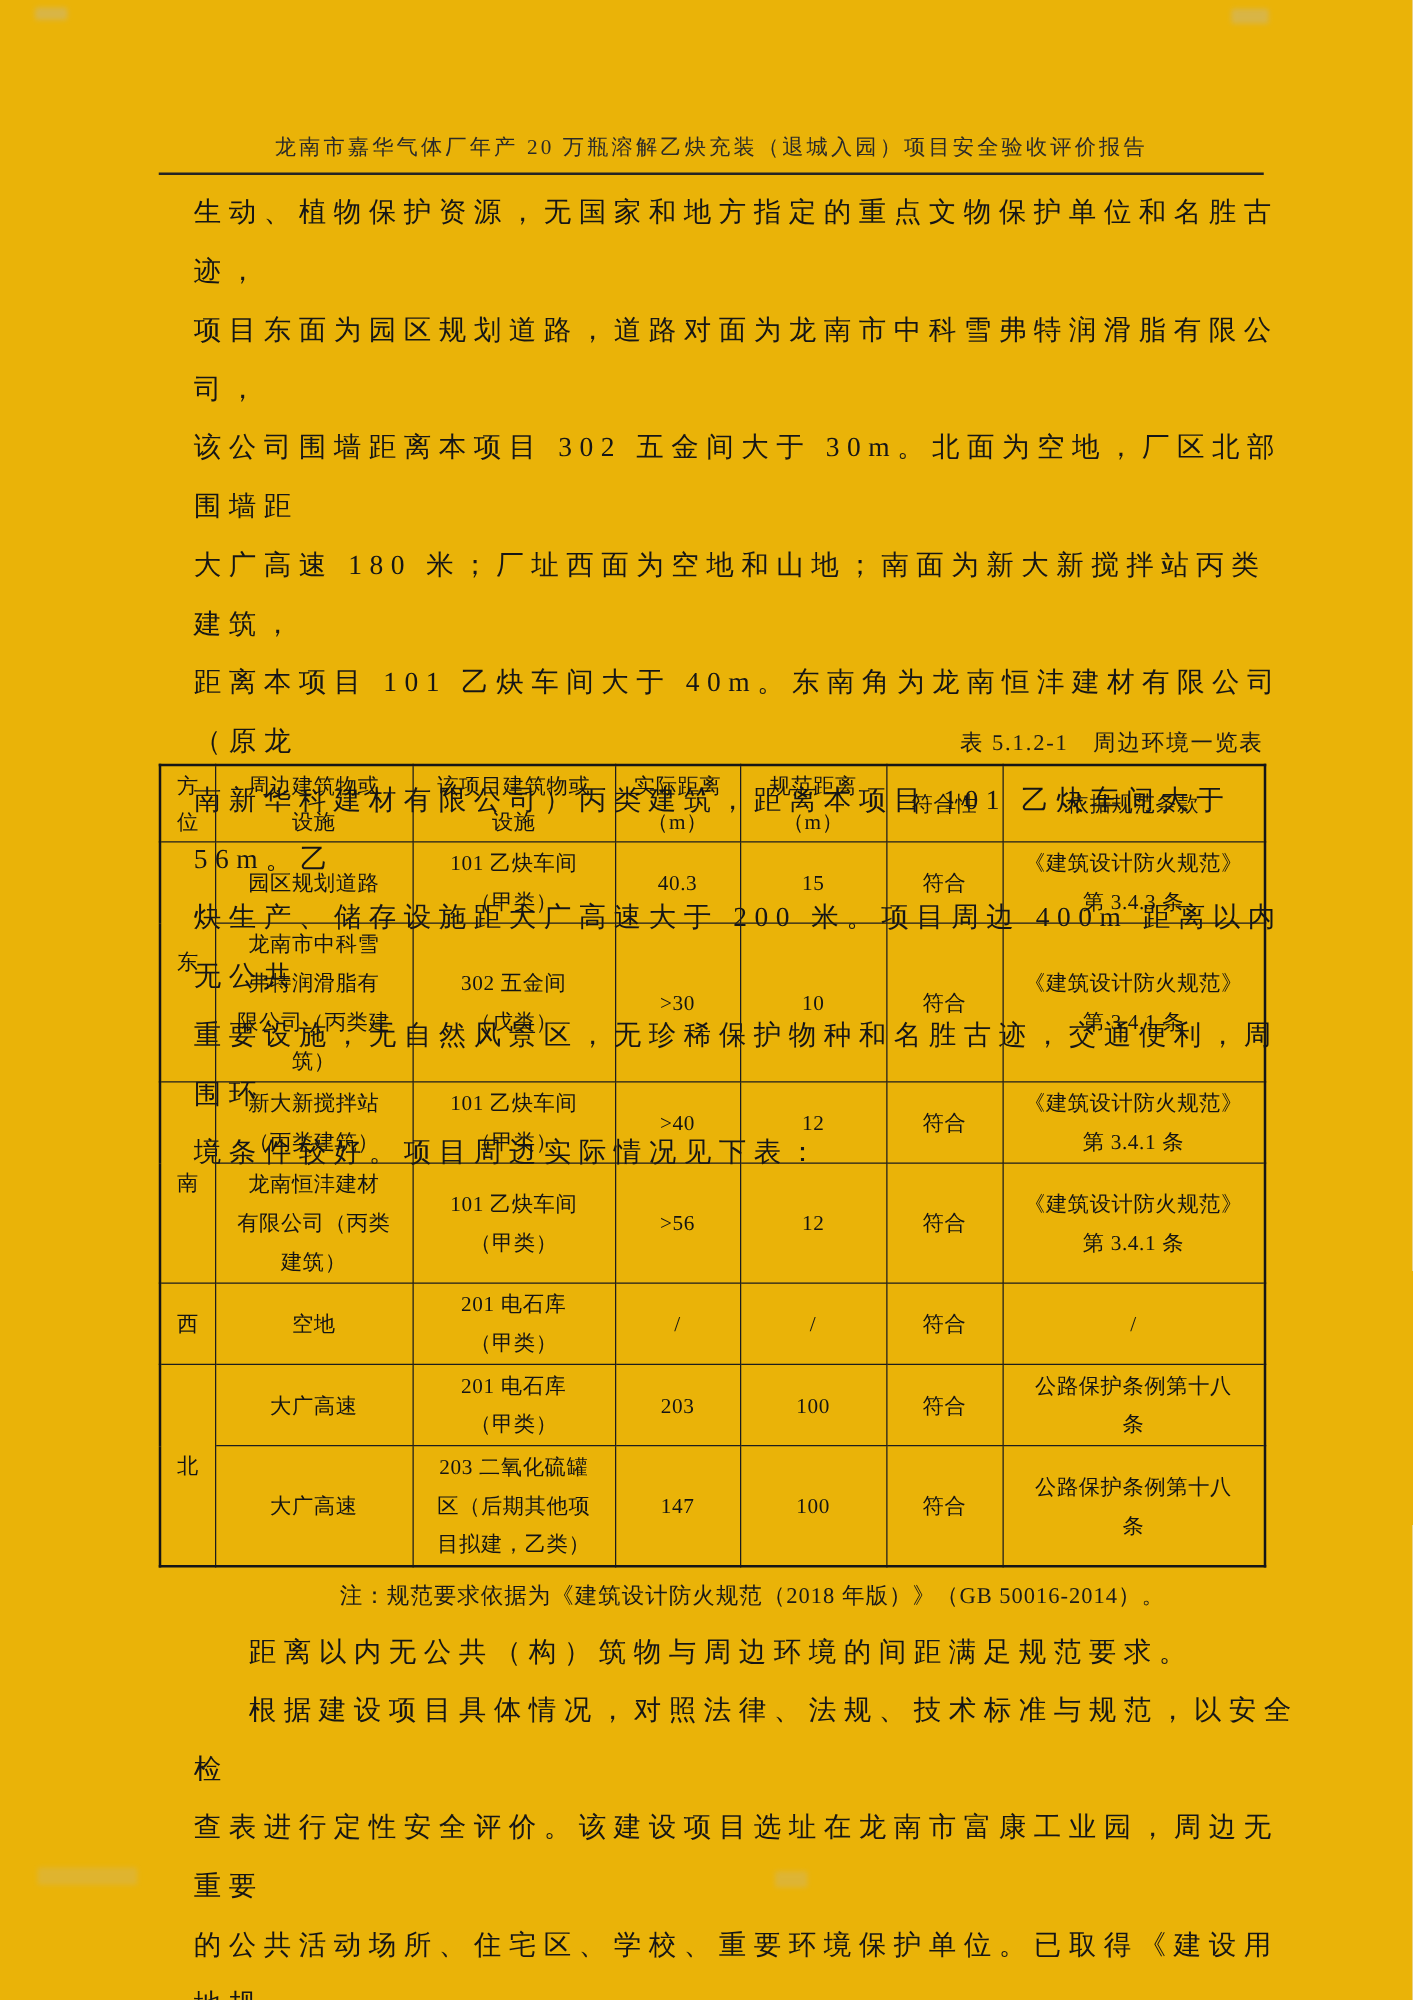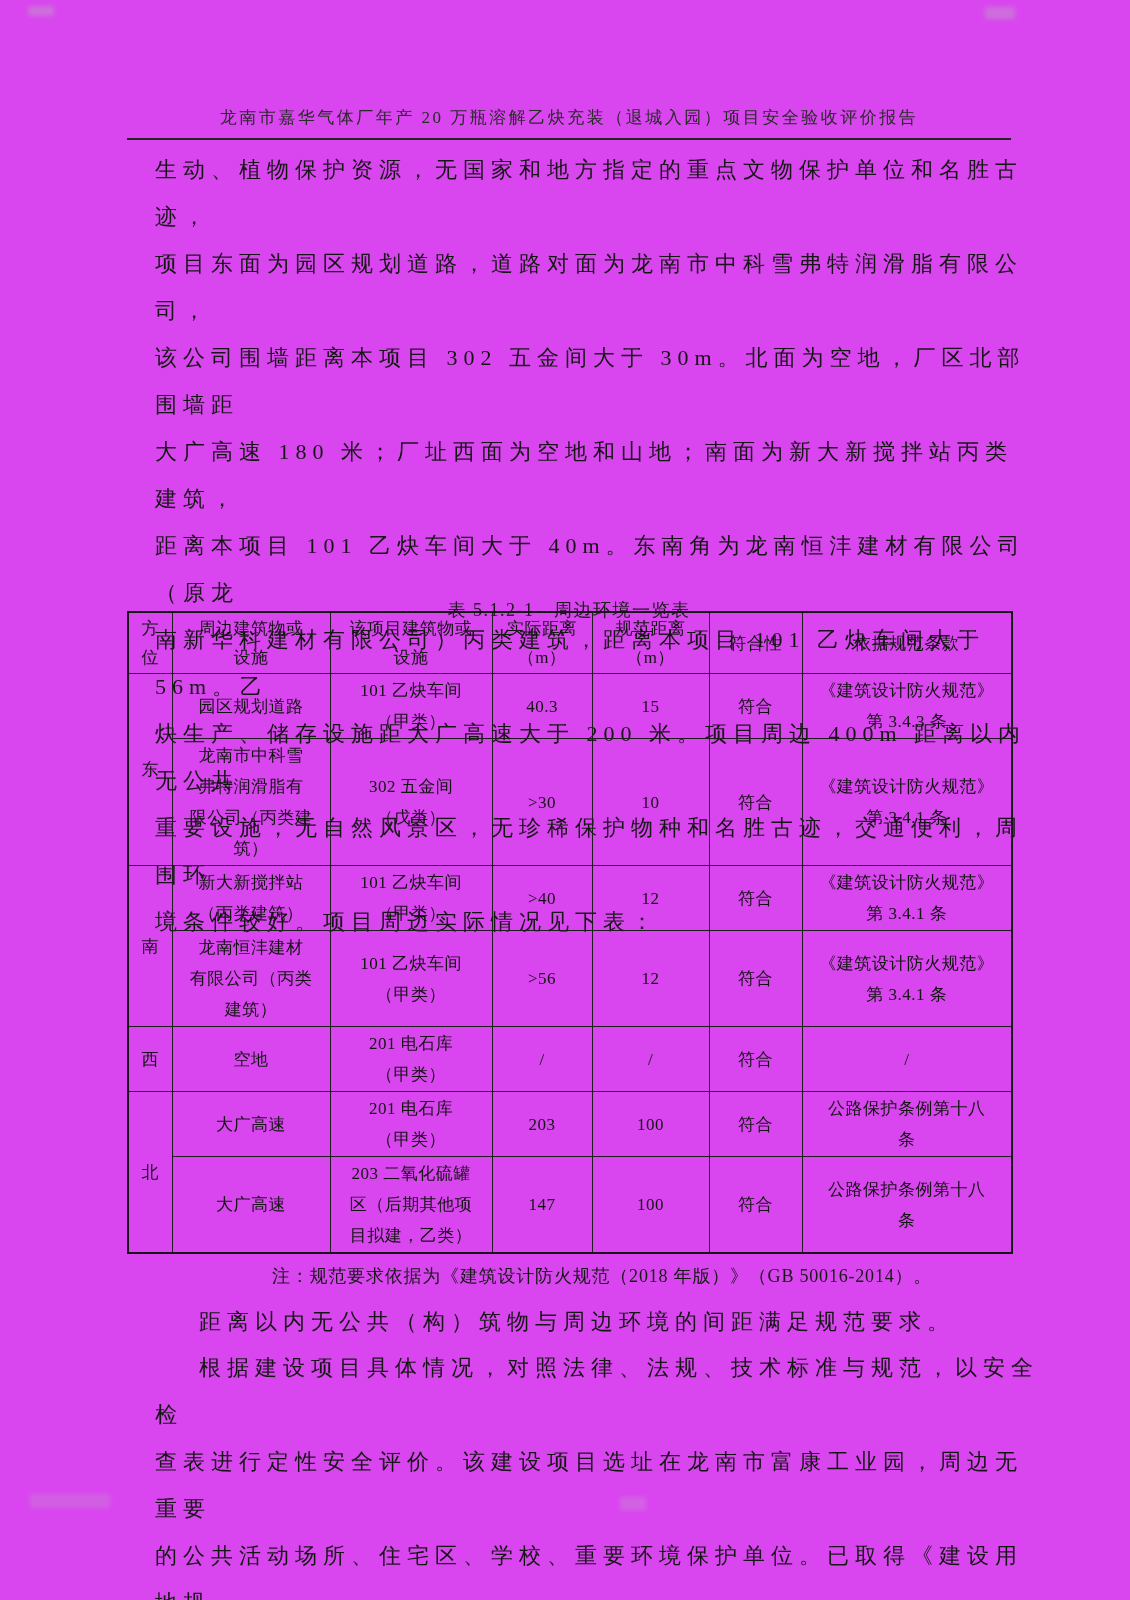--- a/index.html
+++ b/index.html
@@ -1,20 +1,20 @@
 <!DOCTYPE html>
 <html lang="zh"><head>
 <meta charset="utf-8">
 <style>
   html,body{margin:0;padding:0;background:#e8e8e8;}
   .page{
     position:relative;
     width:1130px;height:1600px;
     margin:0 auto;
-    background:#d946ef;
+    background:#eab308;
     color:#1c1c1c;
     font-family:"Liberation Serif","DejaVu Serif",serif;
     overflow:hidden;
   }
   .content{position:absolute;left:127px;width:884px;}
 
   
   .running-head{
     top:106px;
     text-align:center;
@@ -34,22 +34,22 @@
     color:#161616;
     margin-left:28px;
   }
   .para1{top:146px;}
   .indent{text-indent:2em;}
   .para2{top:1298px;}
   .para3{top:1344px;}
 
   
   .tbl-caption{
-    top:598px;
-    text-align:center;
+    top:582px;
+    text-align:right;
     font-size:18px;
     letter-spacing:1.5px;
     color:#1a1a1a;
   }
 
   
   .tbl-wrap{top:611px;}
   table.env{
     border-collapse:collapse;
     width:884px;

